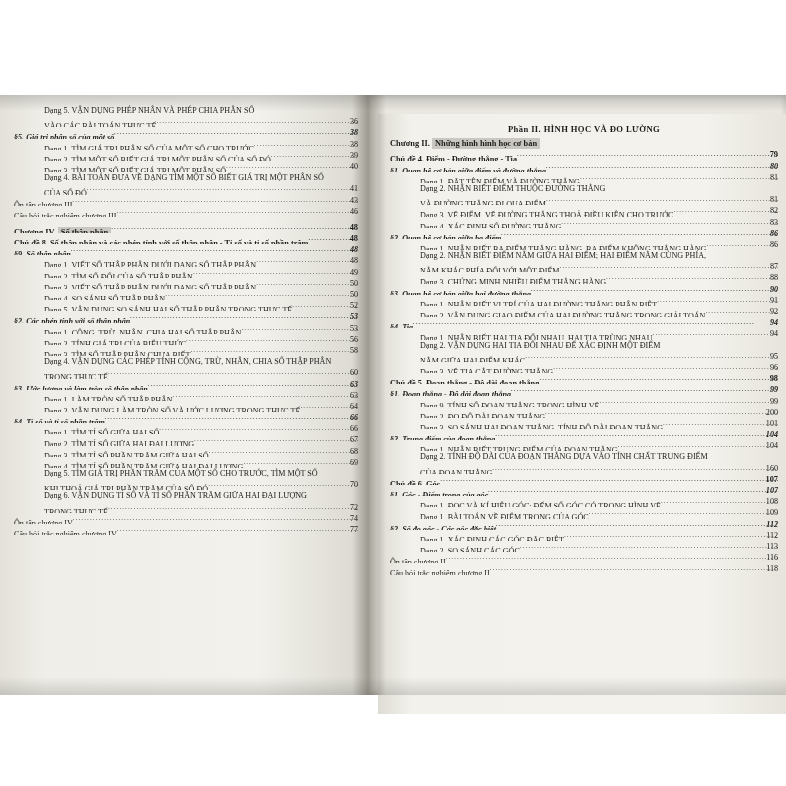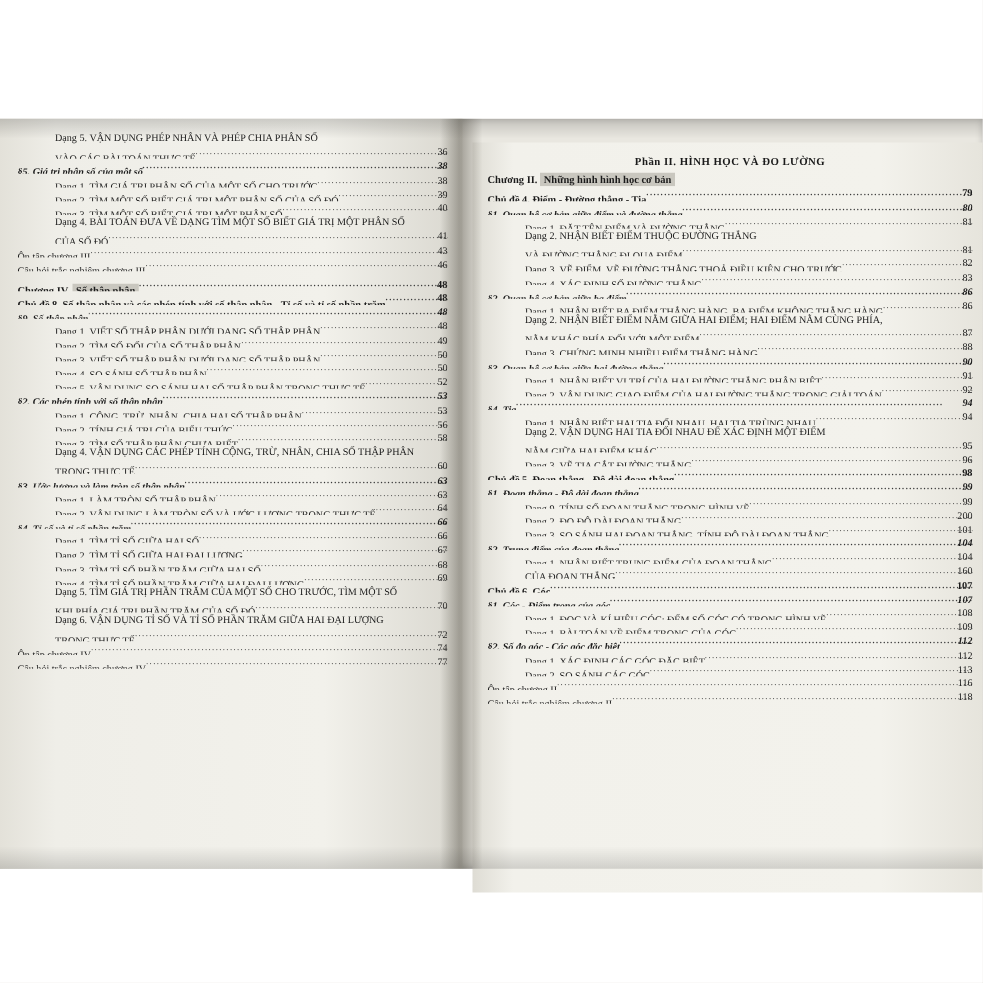--- a/index.html
+++ b/index.html
@@ -124,21 +124,21 @@
           <div class="toc-line lvl-sub"><span class="txt">TRONG THỰC TẾ</span><span class="dots"> ........................................................................................................................</span><span class="pg">60</span></div>
           <div class="toc-line lvl-sec"><span class="txt">§3. Ước lượng và làm tròn số thập phân</span><span class="dots"> ........................................................................................................................</span><span class="pg">63</span></div>
           <div class="toc-line lvl-item2"><span class="txt">Dạng 1. LÀM TRÒN SỐ THẬP PHÂN</span><span class="dots"> ........................................................................................................................</span><span class="pg">63</span></div>
           <div class="toc-line lvl-item2"><span class="txt">Dạng 2. VẬN DỤNG LÀM TRÒN SỐ VÀ ƯỚC LƯỢNG TRONG THỰC TẾ</span><span class="dots"> ........................................................................................................................</span><span class="pg">64</span></div>
           <div class="toc-line lvl-sec"><span class="txt">§4. Tỉ số và tỉ số phần trăm</span><span class="dots"> ........................................................................................................................</span><span class="pg">66</span></div>
           <div class="toc-line lvl-item2"><span class="txt">Dạng 1. TÌM TỈ SỐ GIỮA HAI SỐ</span><span class="dots"> ........................................................................................................................</span><span class="pg">66</span></div>
           <div class="toc-line lvl-item2"><span class="txt">Dạng 2. TÌM TỈ SỐ GIỮA HAI ĐẠI LƯỢNG</span><span class="dots"> ........................................................................................................................</span><span class="pg">67</span></div>
           <div class="toc-line lvl-item2"><span class="txt">Dạng 3. TÌM TỈ SỐ PHẦN TRĂM GIỮA HAI SỐ</span><span class="dots"> ........................................................................................................................</span><span class="pg">68</span></div>
           <div class="toc-line lvl-item2"><span class="txt">Dạng 4. TÌM TỈ SỐ PHẦN TRĂM GIỮA HAI ĐẠI LƯỢNG</span><span class="dots"> ........................................................................................................................</span><span class="pg">69</span></div>
           <div class="toc-line lvl-item2"><span class="txt">Dạng 5. TÌM GIÁ TRỊ PHẦN TRĂM CỦA MỘT SỐ CHO TRƯỚC, TÌM MỘT SỐ</span></div>
-          <div class="toc-line lvl-sub"><span class="txt">KHI PHÍA GIÁ TRỊ PHẦN TRĂM CỦA SỐ ĐÓ</span><span class="dots"> ........................................................................................................................</span><span class="pg">70</span></div>
+          <div class="toc-line lvl-sub"><span class="txt">KHI THOẢ GIÁ TRỊ PHẦN TRĂM CỦA SỐ ĐÓ</span><span class="dots"> ........................................................................................................................</span><span class="pg">70</span></div>
           <div class="toc-line lvl-item2"><span class="txt">Dạng 6. VẬN DỤNG TỈ SỐ VÀ TỈ SỐ PHẦN TRĂM GIỮA HAI ĐẠI LƯỢNG</span></div>
           <div class="toc-line lvl-sub"><span class="txt">TRONG THỰC TẾ</span><span class="dots"> ........................................................................................................................</span><span class="pg">72</span></div>
           <div class="toc-line lvl-plain"><span class="txt">Ôn tập chương IV</span><span class="dots"> ........................................................................................................................</span><span class="pg">74</span></div>
           <div class="toc-line lvl-plain"><span class="txt">Câu hỏi trắc nghiệm chương IV</span><span class="dots"> ........................................................................................................................</span><span class="pg">77</span></div>
         </div>
     </div>
 
     <div class="page-right">
       <div class="col right" id="right-col">
         <div class="lvl-part">Phần II. HÌNH HỌC VÀ ĐO LƯỜNG</div>
@@ -165,20 +165,21 @@
             <div class="toc-line lvl-item2"><span class="txt">Dạng 2. VẬN DỤNG HAI TIA ĐỐI NHAU ĐỂ XÁC ĐỊNH MỘT ĐIỂM</span></div>
             <div class="toc-line lvl-sub"><span class="txt">NẰM GIỮA HAI ĐIỂM KHÁC</span><span class="dots"> ........................................................................................................................</span><span class="pg">95</span></div>
             <div class="toc-line lvl-item2"><span class="txt">Dạng 3. VẼ TIA CẮT ĐƯỜNG THẲNG</span><span class="dots"> ........................................................................................................................</span><span class="pg">96</span></div>
             <div class="toc-line lvl-chu"><span class="txt">Chủ đề 5. Đoạn thẳng - Độ dài đoạn thẳng</span><span class="dots"> ........................................................................................................................</span><span class="pg">98</span></div>
             <div class="toc-line lvl-sec"><span class="txt">§1. Đoạn thẳng - Độ dài đoạn thẳng</span><span class="dots"> ........................................................................................................................</span><span class="pg">99</span></div>
             <div class="toc-line lvl-item2"><span class="txt">Dạng 9. TÍNH SỐ ĐOẠN THẲNG TRONG HÌNH VẼ</span><span class="dots"> ........................................................................................................................</span><span class="pg">99</span></div>
             <div class="toc-line lvl-item2"><span class="txt">Dạng 2. ĐO ĐỘ DÀI ĐOẠN THẲNG</span><span class="dots"> ........................................................................................................................</span><span class="pg">200</span></div>
             <div class="toc-line lvl-item2"><span class="txt">Dạng 3. SO SÁNH HAI ĐOẠN THẲNG, TÍNH ĐỘ DÀI ĐOẠN THẲNG</span><span class="dots"> ........................................................................................................................</span><span class="pg">101</span></div>
             <div class="toc-line lvl-sec"><span class="txt">§2. Trung điểm của đoạn thẳng</span><span class="dots"> ........................................................................................................................</span><span class="pg">104</span></div>
             <div class="toc-line lvl-item2"><span class="txt">Dạng 1. NHẬN BIẾT TRUNG ĐIỂM CỦA ĐOẠN THẲNG</span><span class="dots"> ........................................................................................................................</span><span class="pg">104</span></div>
+            <div class="toc-line lvl-item2"><span class="txt">Dạng 2. TÍNH ĐỘ DÀI CỦA ĐOẠN THẲNG DỰA VÀO TÍNH CHẤT TRUNG ĐIỂM</span></div>
             <div class="toc-line lvl-sub"><span class="txt">CỦA ĐOẠN THẲNG</span><span class="dots"> ........................................................................................................................</span><span class="pg">160</span></div>
             <div class="toc-line lvl-chu"><span class="txt">Chủ đề 6. Góc</span><span class="dots"> ........................................................................................................................</span><span class="pg">107</span></div>
             <div class="toc-line lvl-sec"><span class="txt">§1. Góc - Điểm trong của góc</span><span class="dots"> ........................................................................................................................</span><span class="pg">107</span></div>
             <div class="toc-line lvl-item2"><span class="txt">Dạng 1. ĐỌC VÀ KÍ HIỆU GÓC; ĐẾM SỐ GÓC CÓ TRONG HÌNH VẼ</span><span class="dots"> ........................................................................................................................</span><span class="pg">108</span></div>
             <div class="toc-line lvl-item2"><span class="txt">Dạng 1. BÀI TOÁN VỀ ĐIỂM TRONG CỦA GÓC</span><span class="dots"> ........................................................................................................................</span><span class="pg">109</span></div>
             <div class="toc-line lvl-sec"><span class="txt">§2. Số đo góc - Các góc đặc biệt</span><span class="dots"> ........................................................................................................................</span><span class="pg">112</span></div>
             <div class="toc-line lvl-item2"><span class="txt">Dạng 1. XÁC ĐỊNH CÁC GÓC ĐẶC BIỆT</span><span class="dots"> ........................................................................................................................</span><span class="pg">112</span></div>
             <div class="toc-line lvl-item2"><span class="txt">Dạng 2. SO SÁNH CÁC GÓC</span><span class="dots"> ........................................................................................................................</span><span class="pg">113</span></div>
             <div class="toc-line lvl-plain"><span class="txt">Ôn tập chương II</span><span class="dots"> ........................................................................................................................</span><span class="pg">116</span></div>
             <div class="toc-line lvl-plain"><span class="txt">Câu hỏi trắc nghiệm chương II</span><span class="dots"> ........................................................................................................................</span><span class="pg">118</span></div>

